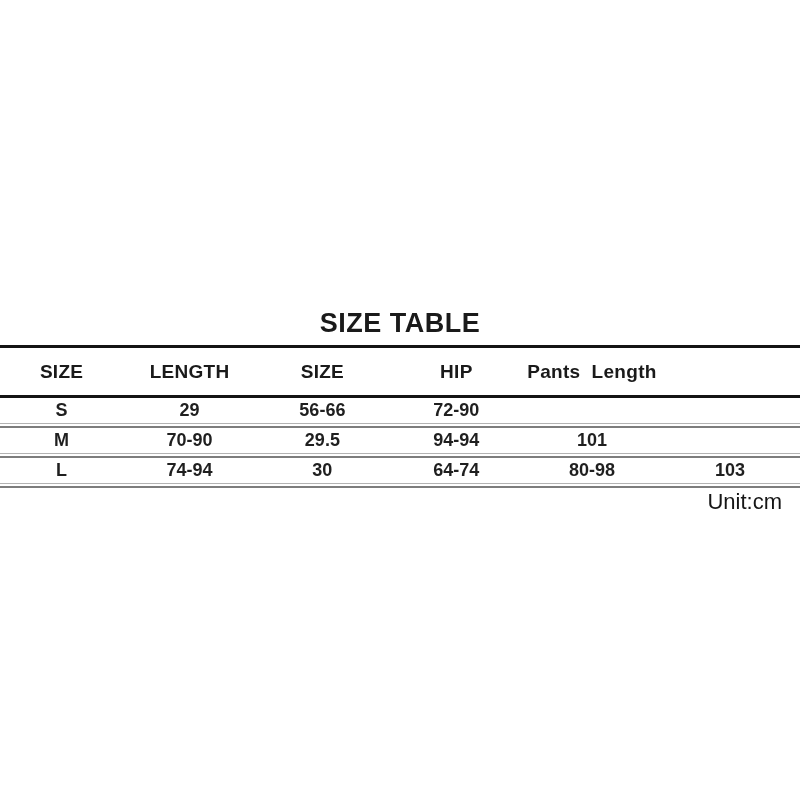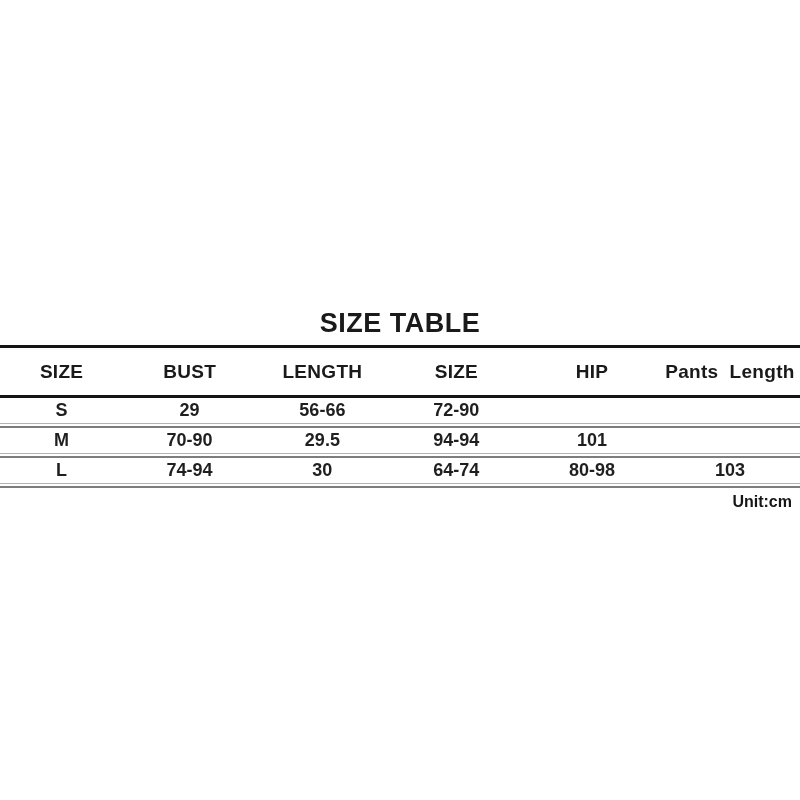--- a/index.html
+++ b/index.html
@@ -58,40 +58,39 @@
     color: #1f1f1f;
   }
   .row-sep {
     height: 2px;
     background: #ffffff;
     border-top: 1px solid #b3b3b3;
     border-bottom: 2px solid #7d7d7d;
   }
   .unit-label {
     margin-top: 2px;
-    padding-right: 8px;
+    padding-right: 18px;
     text-align: right;
-    font-size: 16px;
+    font-size: 22px;
     line-height: 24px;
-    font-weight: 700;
+    font-weight: 400;
     color: #161616;
   }
 </style>
 </head>
 <body>
 
 <div class="sheet">
 
   <h1 class="size-table-title">SIZE TABLE</h1>
 
   <div class="rule-heavy-top"></div>
 
   <div class="grid-row header-row">
     <div class="header-cell">SIZE</div>
-    <div class="header-cell">BUST</div>
     <div class="header-cell">LENGTH</div>
     <div class="header-cell">SIZE</div>
     <div class="header-cell">HIP</div>
     <div class="header-cell">Pants  Length</div>
   </div>
 
   <div class="grid-row data-row">
     <div class="data-cell">S</div>
     <div class="data-cell">29</div>
     <div class="data-cell">56-66</div>

